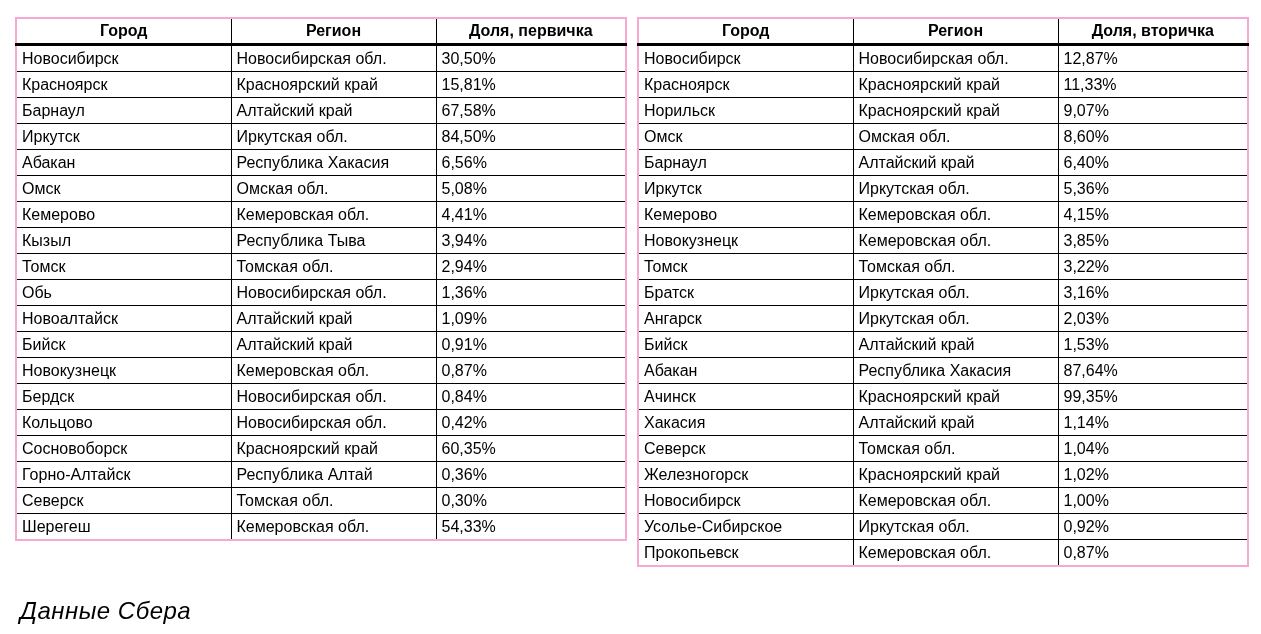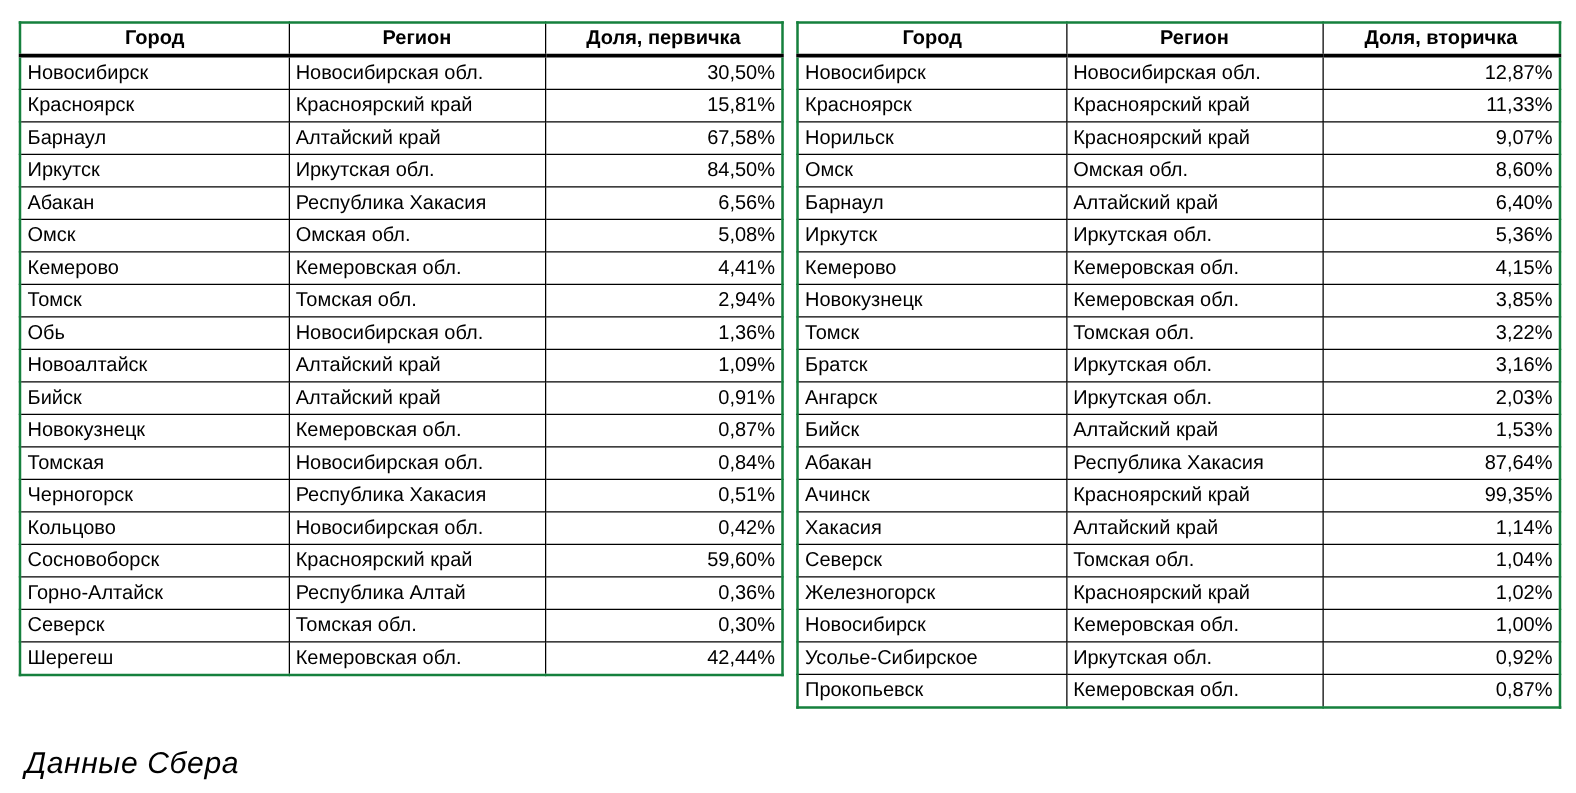--- a/index.html
+++ b/index.html
@@ -19,21 +19,21 @@
   }
   .tables-row {
     display: flex;
     gap: 10px;
     align-items: flex-start;
   }
   table.share-table {
     border-collapse: collapse;
     table-layout: fixed;
     width: 610px;
-    border: 2px solid #15803d;
+    border: 2px solid #f9a8d4;
   }
   table.share-table th {
     font-weight: bold;
     font-size: 16px;
     text-align: center;
     height: 24px;
     padding: 0 5px;
     border: 1px solid #000000;
     border-bottom: 3px solid #000000;
     overflow: hidden;
@@ -45,21 +45,21 @@
     padding: 0 5px;
     border: 1px solid #000000;
     overflow: hidden;
     white-space: nowrap;
   }
   table.share-table td.city,
   table.share-table td.region {
     text-align: left;
   }
   table.share-table td.pct {
-    text-align: right;
+    text-align: left;
   }
   .caption {
     margin: 30px 0 0 5px;
     font-size: 24px;
     font-style: italic;
     letter-spacing: 0.5px;
   }
 </style>
 </head>
 <body>
@@ -110,20 +110,25 @@
             <td class="city">Омск</td>
             <td class="region">Омская обл.</td>
             <td class="pct">5,08%</td>
           </tr>
           <tr>
             <td class="city">Кемерово</td>
             <td class="region">Кемеровская обл.</td>
             <td class="pct">4,41%</td>
           </tr>
           <tr>
+            <td class="city">Кызыл</td>
+            <td class="region">Республика Тыва</td>
+            <td class="pct">3,94%</td>
+          </tr>
+          <tr>
             <td class="city">Томск</td>
             <td class="region">Томская обл.</td>
             <td class="pct">2,94%</td>
           </tr>
           <tr>
             <td class="city">Обь</td>
             <td class="region">Новосибирская обл.</td>
             <td class="pct">1,36%</td>
           </tr>
           <tr>
@@ -135,53 +140,48 @@
             <td class="city">Бийск</td>
             <td class="region">Алтайский край</td>
             <td class="pct">0,91%</td>
           </tr>
           <tr>
             <td class="city">Новокузнецк</td>
             <td class="region">Кемеровская обл.</td>
             <td class="pct">0,87%</td>
           </tr>
           <tr>
-            <td class="city">Томская</td>
+            <td class="city">Бердск</td>
             <td class="region">Новосибирская обл.</td>
             <td class="pct">0,84%</td>
           </tr>
           <tr>
-            <td class="city">Черногорск</td>
-            <td class="region">Республика Хакасия</td>
-            <td class="pct">0,51%</td>
-          </tr>
-          <tr>
             <td class="city">Кольцово</td>
             <td class="region">Новосибирская обл.</td>
             <td class="pct">0,42%</td>
           </tr>
           <tr>
             <td class="city">Сосновоборск</td>
             <td class="region">Красноярский край</td>
-            <td class="pct">59,60%</td>
+            <td class="pct">60,35%</td>
           </tr>
           <tr>
             <td class="city">Горно-Алтайск</td>
             <td class="region">Республика Алтай</td>
             <td class="pct">0,36%</td>
           </tr>
           <tr>
             <td class="city">Северск</td>
             <td class="region">Томская обл.</td>
             <td class="pct">0,30%</td>
           </tr>
           <tr>
             <td class="city">Шерегеш</td>
             <td class="region">Кемеровская обл.</td>
-            <td class="pct">42,44%</td>
+            <td class="pct">54,33%</td>
           </tr>
         </tbody>
     </table>
 
     <table class="share-table">
       <colgroup>
         <col style="width:215px">
         <col style="width:205px">
         <col style="width:190px">
       </colgroup>

